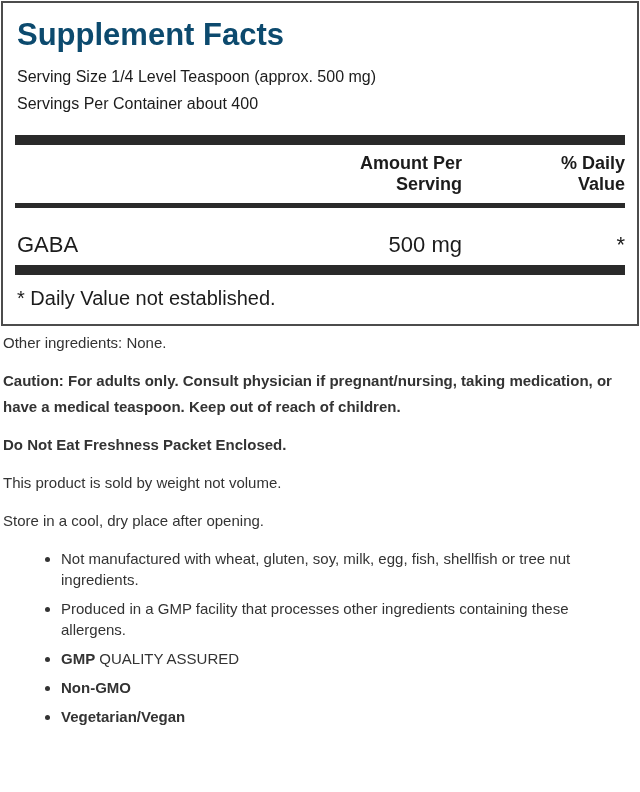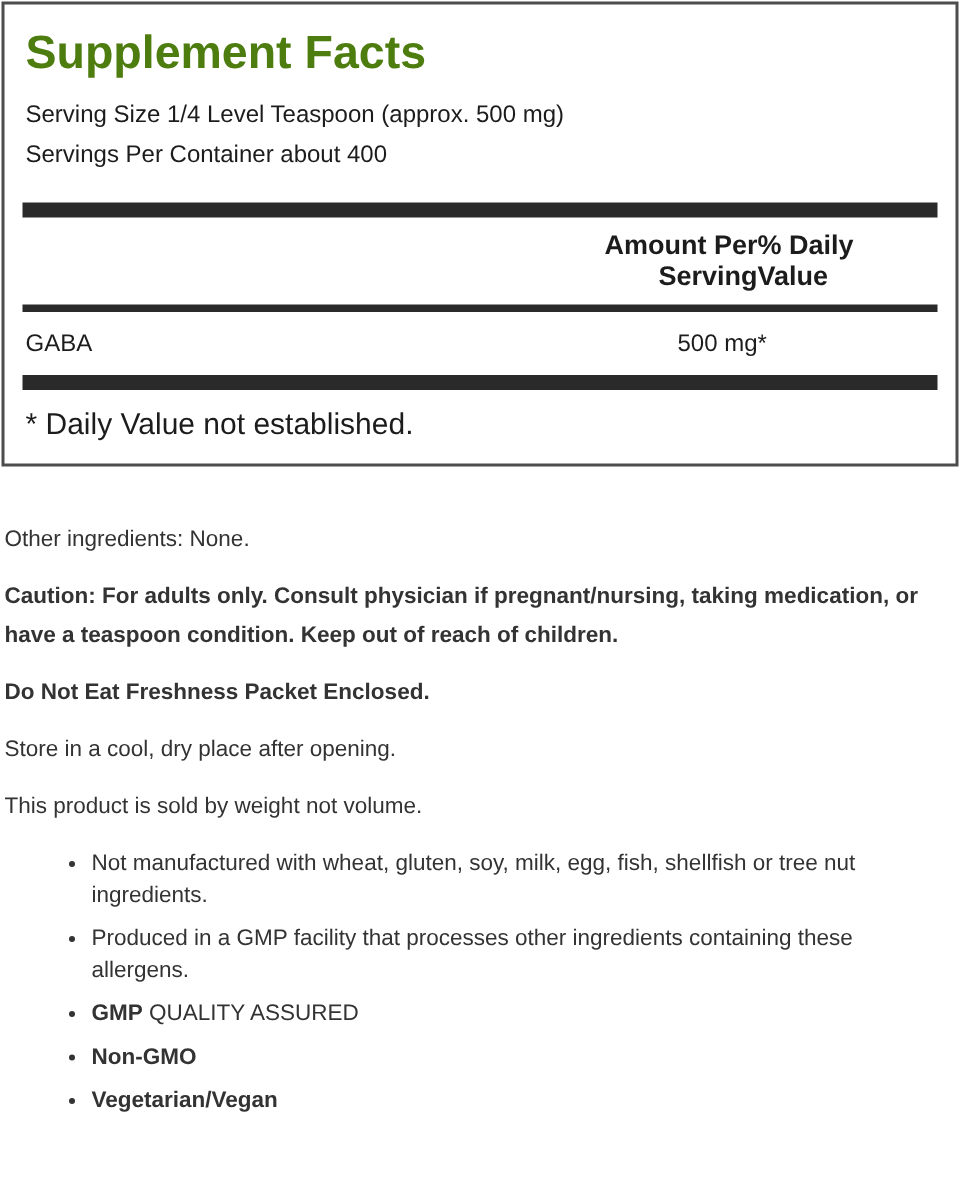--- a/index.html
+++ b/index.html
@@ -22,21 +22,21 @@
     padding: 10px 12px 16px 12px;
     background: #ffffff;
     color: #1c1c1c;
     box-sizing: border-box;
   }
   .facts-panel h1 {
     margin: 4px 0 10px 2px;
     font-size: 31px;
     line-height: 36px;
     font-weight: 700;
-    color: #4d7c0f;
+    color: #0c4a6e;
     letter-spacing: 0;
   }
   .facts-panel .serving {
     margin: 0 0 0 2px;
     font-size: 16px;
     line-height: 27px;
     font-weight: 400;
   }
   .bar {
     background: #2a2a2a;
@@ -44,65 +44,66 @@
   }
   .bar.thick { height: 10px; }
   .bar.thin  { height: 5px; }
   .bar.b1 { margin-top: 18px; }
   .bar.b2 { margin-top: 8px; }
   .bar.b3 { margin-top: 0; }
 
   .trow {
     display: flex;
     align-items: flex-end;
+    gap: 43px;
   }
   .trow .cell.name {
     flex: 1 1 auto;
     text-align: left;
     padding-left: 2px;
   }
   .trow .cell.amount {
     width: 110px;
     flex: 0 0 auto;
     text-align: right;
   }
   .trow .cell.dv {
     width: 120px;
     flex: 0 0 auto;
-    text-align: left;
+    text-align: right;
   }
   .thead {
     margin-top: 8px;
     font-weight: 700;
     font-size: 18px;
     line-height: 21px;
   }
   .thead .th { white-space: pre-line; }
   .datarow {
-    padding: 10px 0 8px 0;
-    font-size: 16px;
+    padding: 25px 0 8px 0;
+    font-size: 22px;
     line-height: 24px;
     font-weight: 400;
   }
   .footnote {
     margin: 13px 0 0 2px;
     font-size: 20px;
     line-height: 20px;
   }
 
   
   .body-text {
     padding: 0 10px 0 3px;
     font-size: 15px;
   }
   .body-text p {
     margin: 12px 0 0 0;
     line-height: 26px;
   }
-  .body-text p.first { margin-top: 36px; }
+  .body-text p.first { margin-top: 4px; }
   .body-text .bold, .body-text b { font-weight: 700; }
 
   .body-text ul {
     margin: 14px 0 0 0;
     padding: 0 0 0 58px;
     list-style: disc outside;
   }
   .body-text li {
     margin: 0 0 8px 0;
     line-height: 21px;
@@ -139,27 +140,27 @@
 
     <div class="bar thick b3"></div>
 
     <p class="footnote">* Daily Value not established.</p>
   </section>
 
   <div class="body-text">
     <p class="first">Other ingredients: None.</p>
 
 
-    <p class="bold">Caution: For adults only. Consult physician if pregnant/nursing, taking medication, or have a teaspoon condition. Keep out of reach of children.</p>
+    <p class="bold">Caution: For adults only. Consult physician if pregnant/nursing, taking medication, or have a medical teaspoon. Keep out of reach of children.</p>
 
     <p class="bold">Do Not Eat Freshness Packet Enclosed.</p>
 
+    <p>This product is sold by weight not volume.</p>
+
     <p>Store in a cool, dry place after opening.</p>
-
-    <p>This product is sold by weight not volume.</p>
 
     <ul>
       <li><b></b><span>Not manufactured with wheat, gluten, soy, milk, egg, fish, shellfish or tree nut ingredients.</span></li>
       <li><b></b><span>Produced in a GMP facility that processes other ingredients containing these allergens.</span></li>
       <li><b>GMP</b><span> QUALITY ASSURED</span></li>
       <li><b>Non-GMO</b><span></span></li>
       <li><b>Vegetarian/Vegan</b><span></span></li>
 
     </ul>
   </div>

